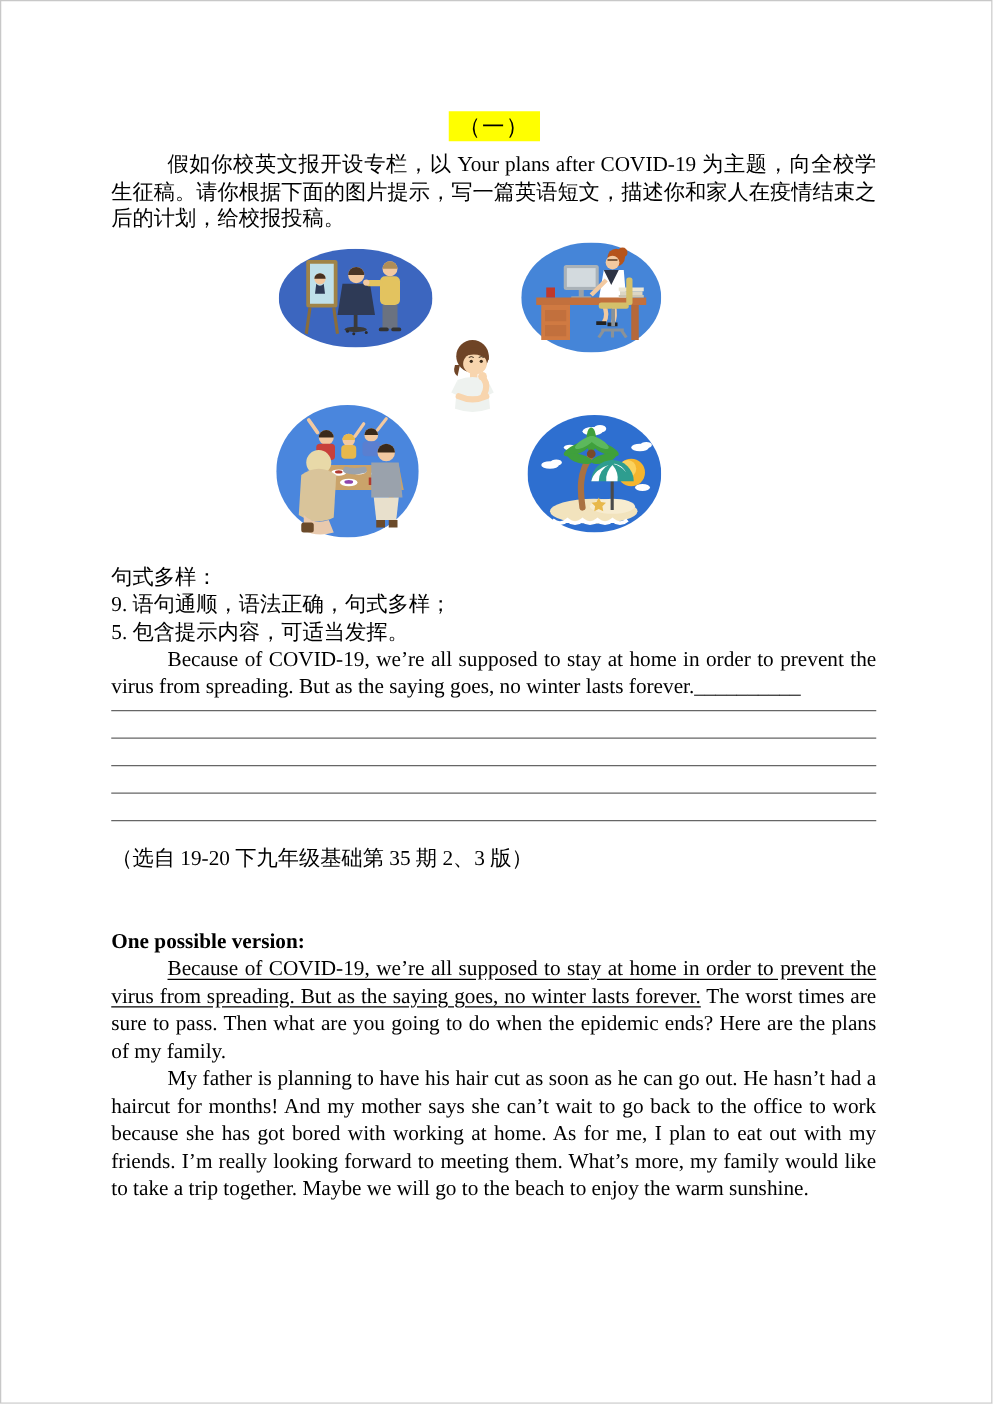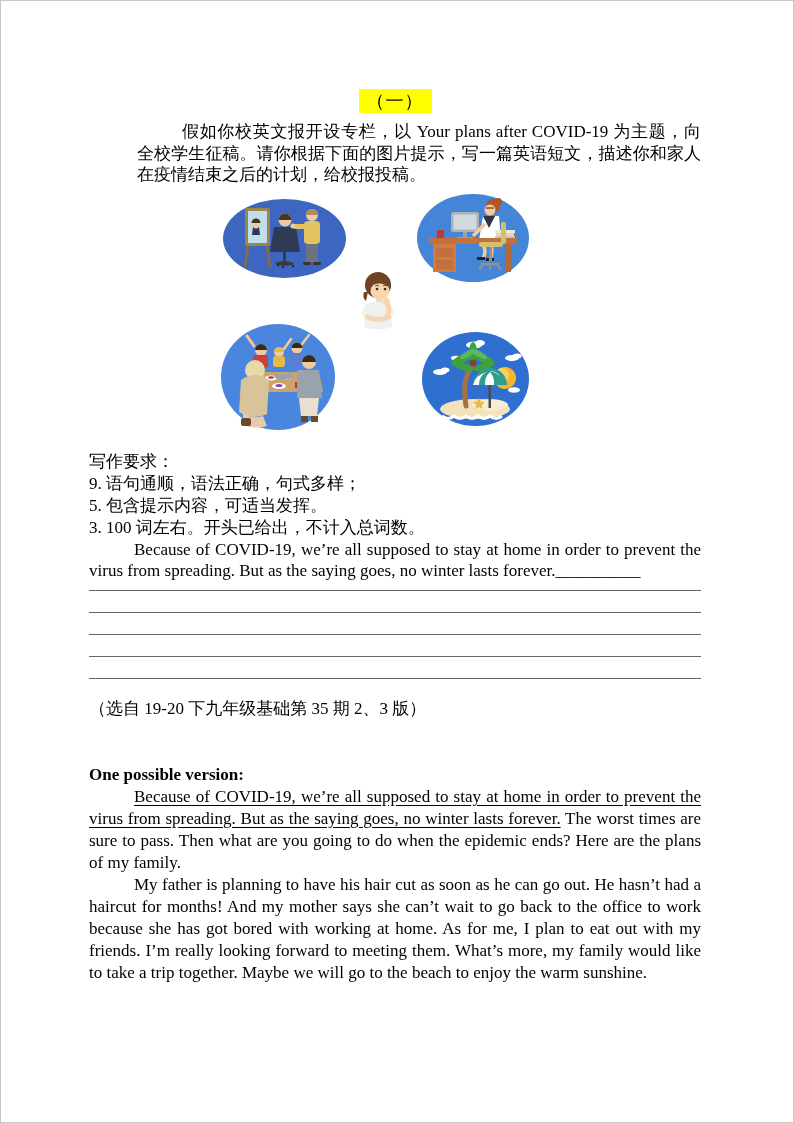--- a/index.html
+++ b/index.html
@@ -23,21 +23,20 @@
     padding:2px 8px;
     letter-spacing:1px;
   }
 
   .intro {
     margin-top:8px;
     font-size:17px;
     line-height:21.5px;
     text-align:justify;
     text-indent:45px;
-    margin-left:48px;
   }
 
   .figure { position:relative; height:245px; margin-top:8px; }
   .fig-item { position:absolute; }
   .fig-tl { left:134px; top:5px;   width:123px; height:79px; }
   .fig-tr { left:328px; top:0px;   width:112px; height:88px; }
   .fig-boy{ left:264px; top:76px;  width:50px;  height:70px; }
   .fig-bl { left:132px; top:130px; width:114px; height:106px; }
   .fig-br { left:333px; top:138px; width:107px; height:94px; }
   .fig-item svg { display:block; width:100%; height:100%; }
@@ -243,24 +242,23 @@
           <path d="M57 53 A12 14 0 0 1 65 40 A20 17 0 0 0 51 53 Z" fill="#ffffff"></path>
           <path d="M70 39 A14 15 0 0 1 79 46 A18 16 0 0 0 68 39 Z" fill="#ffffff"></path>
           <path d="M63 53 h9 A18 17 0 0 0 68 40 A16 16 0 0 0 63 53 Z" fill="#ffffff"></path>
           <circle cx="68" cy="37.5" r="1.8" fill="#2e9d8f"></circle>
           <path d="M57 66 l1.8 3.6 4 .6 -2.9 2.8 .7 4 -3.6 -1.9 -3.6 1.9 .7 -4 -2.9 -2.8 4 -.6 Z" fill="#e8b84b"></path>
         </svg>
       </div>
     </div>
 
     <div class="req">
-      <div class="req-line">写作要求：</div>
+      <div class="req-line">句式多样：</div>
       <div class="req-line">9. 语句通顺，语法正确，句式多样；</div>
       <div class="req-line">5. 包含提示内容，可适当发挥。</div>
-      <div class="req-line">3. 100 词左右。开头已给出，不计入总词数。</div>
     </div>
 
     <div class="starter"><span>Because of COVID-19, we’re all supposed to stay at home in order to prevent the virus from spreading. But as the saying goes, no winter lasts forever.</span><span>__________</span></div>
 
     <div class="blank-lines">
       <div class="blank-line first"></div>
       <div class="blank-line"></div>
       <div class="blank-line"></div>
       <div class="blank-line"></div>
       <div class="blank-line"></div>

